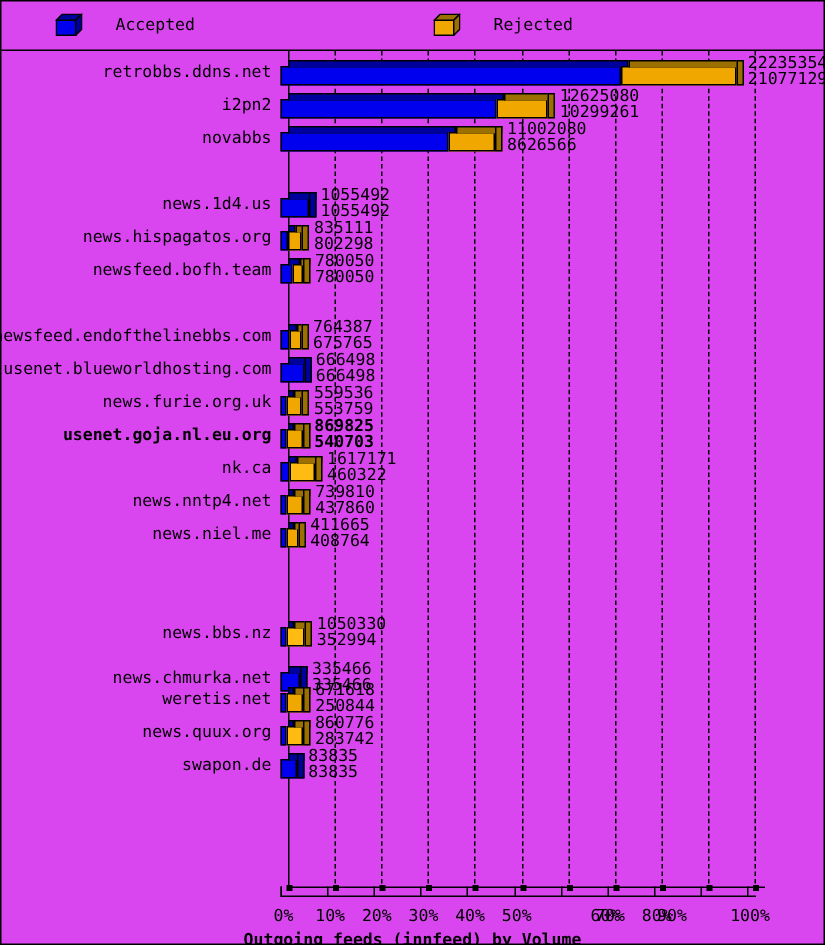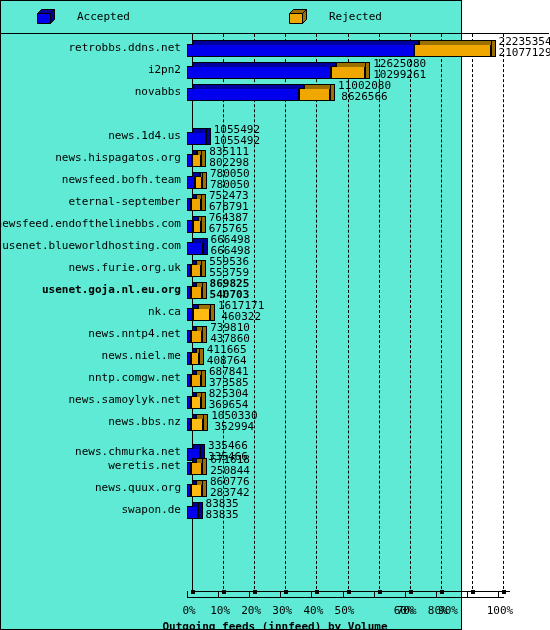--- a/index.html
+++ b/index.html
@@ -3,24 +3,24 @@
 <meta charset="utf-8">
 <style>
   html,body{margin:0;padding:0;}
   body{
     width:550px;height:630px;
     background:#ffffff;
     font-family:"DejaVu Sans Mono","Liberation Mono",monospace;
     overflow:hidden;
   }
   #frame{
-    position:relative;width:462px;height:630px;
+    position:relative;width:550px;height:630px;
     box-sizing:border-box;
     border:1px solid #000;
-    background:#5eead4;
+    background:#d946ef;
   }
   
   #legend{
     position:absolute;left:0;top:0;width:548px;height:33px;
     border-bottom:1px solid #000;
     box-sizing:border-box;
   }
   .legend-entry{position:absolute;top:6px;height:22px;}
   .legend-entry.accepted{left:36px;}
   .legend-entry.rejected{left:288px;}
@@ -66,21 +66,21 @@
   .acc .seg-top{background:#00009c;}
   .acc .seg-side{background:#00009c;}
   .rej .seg{background:#f0a800;}
   .rej .seg-top{background:#9c7000;}
   .rej .seg-side{background:#9c7000;}
   .rej.bright .seg{background:#ffbb11;}
   .values{
     position:absolute;top:-1px;
     font-size:11px;line-height:11px;color:#000;white-space:nowrap;
   }
-  .values div{height:11px;text-align:center;}
+  .values div{height:11px;}
   
   .grid{
     position:absolute;top:0;width:0;height:560px;
     border-left:1px dashed #000;
   }
   .grid.solid{border-left:1px solid #000;border-left-style:solid;}
   
   #axis{
     position:absolute;left:0;top:560px;width:548px;height:35px;
   }
@@ -248,38 +248,20 @@
               <div class="seg" style="left: 7.775px; width: 7.153px;"></div>
               <div class="seg-top" style="left: 12.775px; width: 7.153px;"></div>
               <div class="seg-side" style="left: 14.928px;"></div>
             </div>
           </div>
           <div class="values" style="left: 208.928px;">
             <div>780050</div>
             <div>780050</div>
           </div>
         </div>
-        <div class="row" style="top: 157px;">
-          <div class="row-label">eternal-september</div>
-          <div class="bar-wrap" style="width: 18.995px;">
-            <div class="acc">
-              <div class="seg" style="left: 0px; width: 4.043px;"></div>
-              <div class="seg-top" style="left: 5px; width: 4.043px;"></div>
-            </div>
-            <div class="rej">
-              <div class="seg" style="left: 4.043px; width: 9.952px;"></div>
-              <div class="seg-top" style="left: 9.043px; width: 9.952px;"></div>
-              <div class="seg-side" style="left: 13.995px;"></div>
-            </div>
-          </div>
-          <div class="values" style="left: 207.995px;">
-            <div>752473</div>
-            <div>678791</div>
-          </div>
-        </div>
         <div class="row" style="top: 179px;">
           <div class="row-label">newsfeed.endofthelinebbs.com</div>
           <div class="bar-wrap" style="width: 18.684px;">
             <div class="acc">
               <div class="seg" style="left: 0px; width: 5.598px;"></div>
               <div class="seg-top" style="left: 5px; width: 5.598px;"></div>
             </div>
             <div class="rej">
               <div class="seg" style="left: 5.598px; width: 8.086px;"></div>
               <div class="seg-top" style="left: 10.598px; width: 8.086px;"></div>
@@ -386,56 +368,20 @@
             </div>
             <div class="rej">
               <div class="seg" style="left: 4px; width: 7.775px;"></div>
               <div class="seg-top" style="left: 9px; width: 7.775px;"></div>
               <div class="seg-side" style="left: 11.775px;"></div>
             </div>
           </div>
           <div class="values" style="left: 205.775px;">
             <div>411665</div>
             <div>408764</div>
-          </div>
-        </div>
-        <div class="row" style="top: 333px;">
-          <div class="row-label">nntp.comgw.net</div>
-          <div class="bar-wrap" style="width: 18.952px;">
-            <div class="acc">
-              <div class="seg" style="left: 0px; width: 4px;"></div>
-              <div class="seg-top" style="left: 5px; width: 4px;"></div>
-            </div>
-            <div class="rej">
-              <div class="seg" style="left: 4px; width: 9.952px;"></div>
-              <div class="seg-top" style="left: 9px; width: 9.952px;"></div>
-              <div class="seg-side" style="left: 13.952px;"></div>
-            </div>
-          </div>
-          <div class="values" style="left: 207.952px;">
-            <div>687841</div>
-            <div>373585</div>
-          </div>
-        </div>
-        <div class="row" style="top: 355px;">
-          <div class="row-label">news.samoylyk.net</div>
-          <div class="bar-wrap" style="width: 18.684px;">
-            <div class="acc">
-              <div class="seg" style="left: 0px; width: 4.354px;"></div>
-              <div class="seg-top" style="left: 5px; width: 4.354px;"></div>
-            </div>
-            <div class="rej bright">
-              <div class="seg" style="left: 4.354px; width: 9.33px;"></div>
-              <div class="seg-top" style="left: 9.354px; width: 9.33px;"></div>
-              <div class="seg-side" style="left: 13.684px;"></div>
-            </div>
-          </div>
-          <div class="values" style="left: 207.684px;">
-            <div>825304</div>
-            <div>369654</div>
           </div>
         </div>
         <div class="row" style="top: 377px;">
           <div class="row-label">news.bbs.nz</div>
           <div class="bar-wrap" style="width: 21.172px;">
             <div class="acc">
               <div class="seg" style="left: 0px; width: 4.043px;"></div>
               <div class="seg-top" style="left: 5px; width: 4.043px;"></div>
             </div>
             <div class="rej bright">

